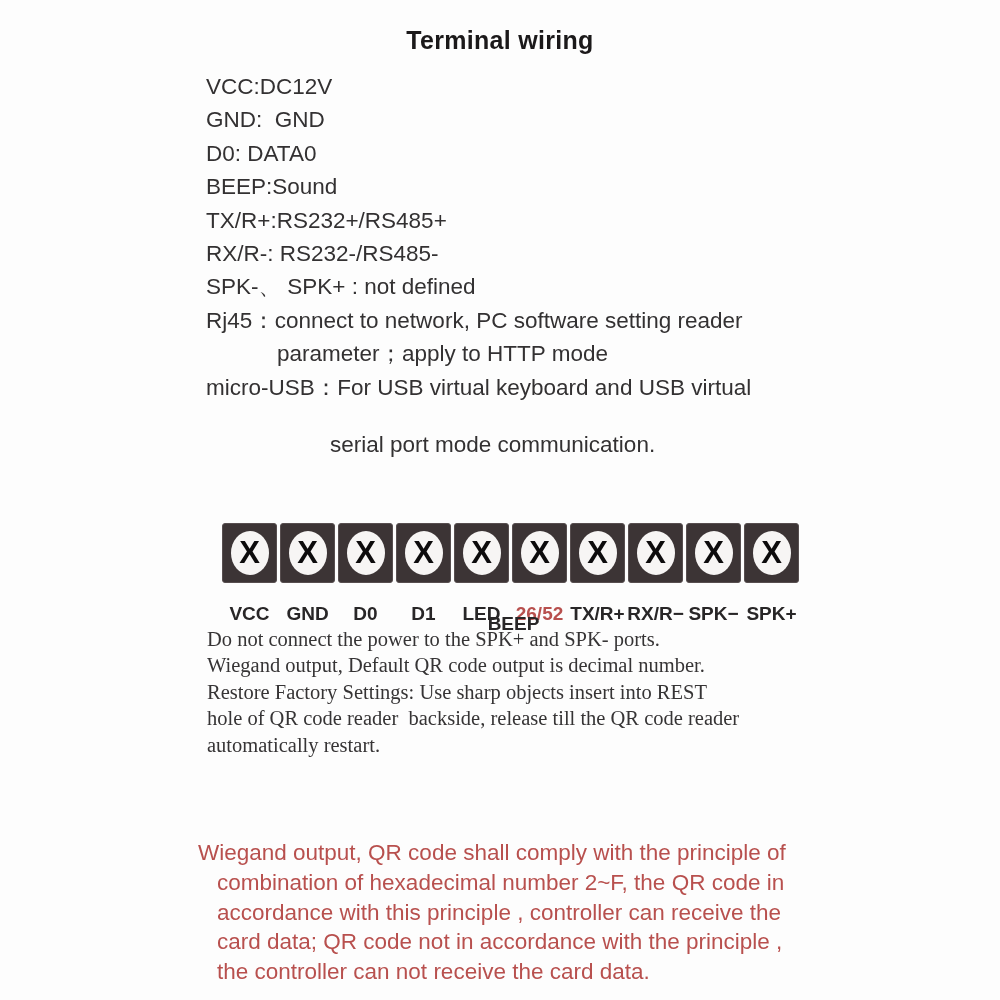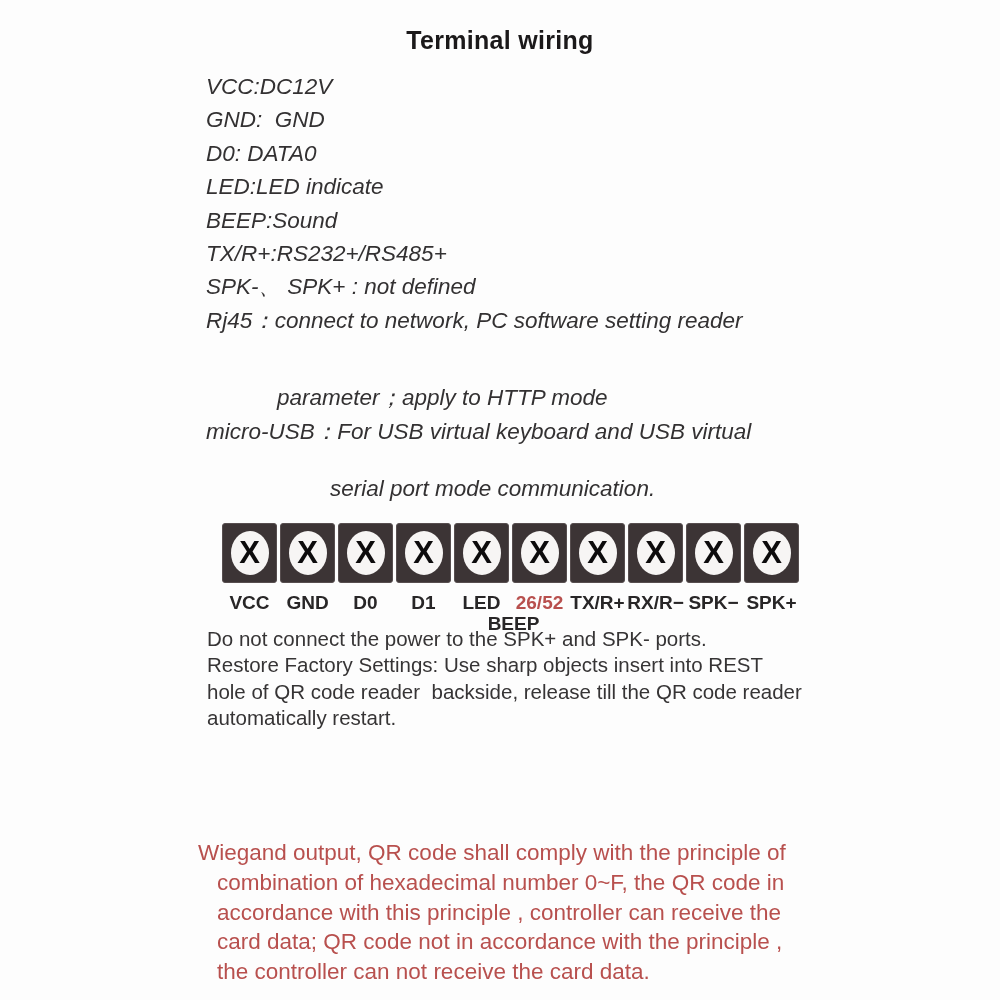--- a/index.html
+++ b/index.html
@@ -26,23 +26,22 @@
 
   .specs {
     position: absolute;
     left: 206px; top: 70px;
     color: #333132;
     font-size: 22.5px;
   }
   .spec-line {
     line-height: 33.4px;
     white-space: pre;
-    font-style: italic;
-  }
-  .spec-line.ind-1 { padding-left: 71px; margin-top: 44px; }
+  }
+  .spec-line.ind-1 { padding-left: 71px; }
   .spec-line.ind-2 { padding-left: 124px; margin-top: 24px; }
 
   .strip {
     position: absolute;
     left: 222px; top: 523px;
     display: flex;
     gap: 3px;
   }
   .t-cell { width: 55px; display: flex; flex-direction: column; align-items: center; }
   .t-square {
@@ -60,21 +59,21 @@
     display: flex; align-items: center; justify-content: center;
   }
   .t-x {
     font-size: 31px;
     font-weight: bold;
     color: #0d0b0c;
     line-height: 1;
     transform: translateY(-1px);
   }
   .t-label {
-    margin-top: 9px;
+    margin-top: 20px;
     font-size: 19px;
     font-weight: bold;
     color: #282627;
     white-space: nowrap;
     text-align: center;
   }
   .t-cell.accent .t-label { color: var(--accent); }
 
   .beep {
     position: absolute;
@@ -86,21 +85,21 @@
     color: #282627;
     margin-left: 32px;
   }
 
   .notes {
     position: absolute;
     left: 207px; top: 626px;
     color: #363435;
     font-size: 20.5px;
   }
-  .note-line { line-height: 26.4px; white-space: pre; }
+  .note-line { line-height: 26.4px; white-space: pre; font-family: Liberation Serif, serif; }
 
   .warning {
     position: absolute;
     left: 198px; top: 838px;
     color: var(--accent);
     font-size: 22.5px;
   }
   .warn-line { line-height: 29.8px; white-space: pre; }
   .warn-line.ind-1 { padding-left: 19px; }
 </style>
@@ -113,26 +112,26 @@
 
   <div class="specs">
 
       <div class="spec-line">VCC:DC12V</div>
 
       <div class="spec-line">GND:  GND</div>
 
       <div class="spec-line">D0: DATA0</div>
 
 
-      <div class="spec-line">LED:LED indicate</div>
 
       <div class="spec-line">BEEP:Sound</div>
 
       <div class="spec-line">TX/R+:RS232+/RS485+</div>
 
+      <div class="spec-line">RX/R-: RS232-/RS485-</div>
 
       <div class="spec-line">SPK-、 SPK+ : not defined</div>
 
       <div class="spec-line">Rj45：connect to network, PC software setting reader</div>
 
       <div class="spec-line ind-1">parameter；apply to HTTP mode</div>
 
       <div class="spec-line">micro-USB：For USB virtual keyboard and USB virtual</div>
 
       <div class="spec-line ind-2">serial port mode communication.</div>
@@ -230,33 +229,34 @@
         <div class="t-label">SPK+</div>
       </div>
     </div>
 
   <div class="beep">BEEP</div>
 
   <div class="notes">
 
       <div class="note-line">Do not connect the power to the SPK+ and SPK- ports.</div>
 
+      <div class="note-line">Wiegand output, Default QR code output is decimal number.</div>
 
       <div class="note-line">Restore Factory Settings: Use sharp objects insert into REST</div>
 
       <div class="note-line">hole of QR code reader  backside, release till the QR code reader</div>
 
       <div class="note-line">automatically restart.</div>
     </div>
 
   <div class="warning">
 
       <div class="warn-line">Wiegand output, QR code shall comply with the principle of</div>
 
-      <div class="warn-line ind-1">combination of hexadecimal number 0~F, the QR code in</div>
+      <div class="warn-line ind-1">combination of hexadecimal number 2~F, the QR code in</div>
 
       <div class="warn-line ind-1">accordance with this principle , controller can receive the</div>
 
       <div class="warn-line ind-1">card data; QR code not in accordance with the principle ,</div>
 
       <div class="warn-line ind-1">the controller can not receive the card data.</div>
     </div>
 
 </div>
 

